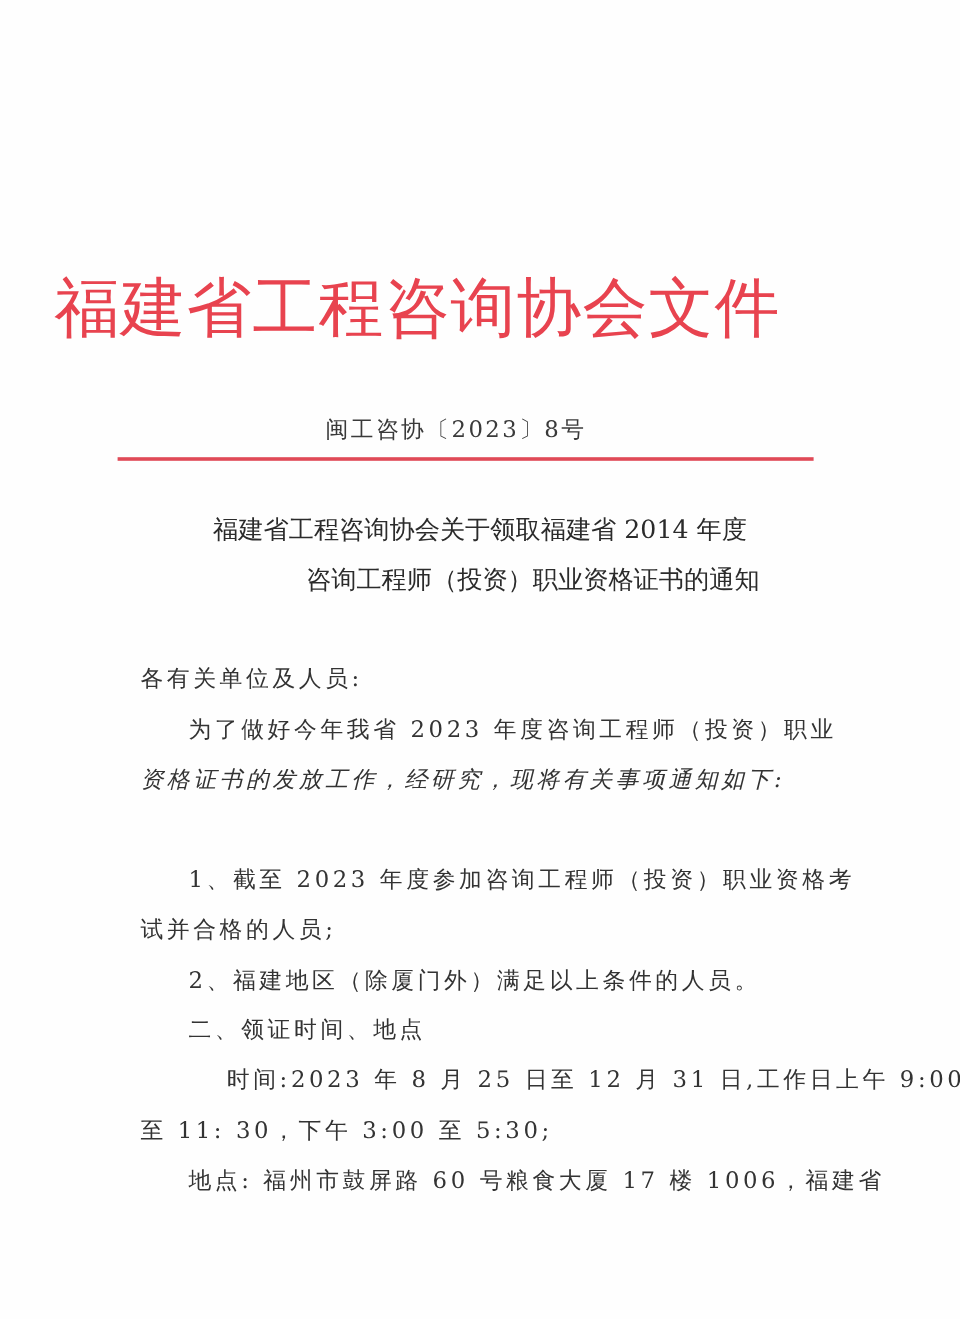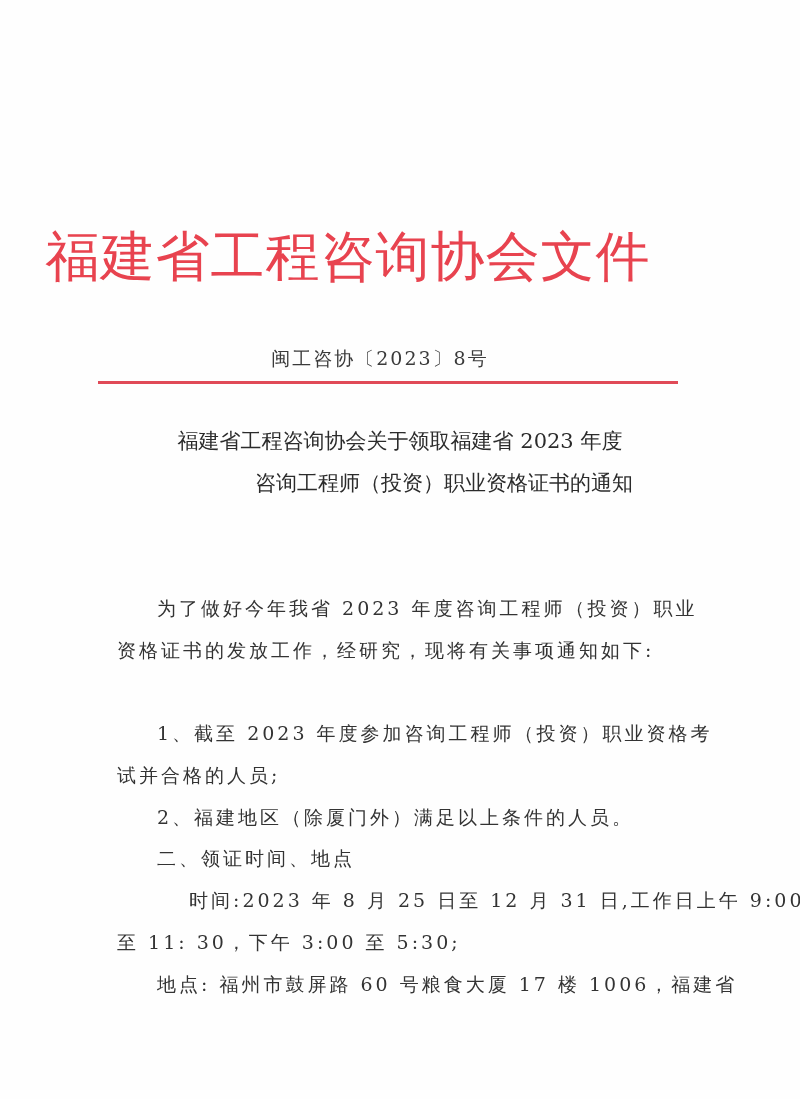--- a/index.html
+++ b/index.html
@@ -82,26 +82,27 @@
 <body>
 
 <div class="page">
 
   <div class="doc-header">福建省工程咨询协会文件</div>
 
   <div class="doc-number">闽工咨协〔2023〕8号</div>
 
   <div class="red-rule"></div>
 
-  <div class="notice-title l1">福建省工程咨询协会关于领取福建省 2023 年度</div>
+  <div class="notice-title l1">福建省工程咨询协会关于领取福建省 2014 年度</div>
   <div class="notice-title l2">咨询工程师（投资）职业资格证书的通知</div>
 
+  <div class="para" style="top:552px;">各有关单位及人员:</div>
 
   <div class="para indent" style="top:594px;">为了做好今年我省 2023 年度咨询工程师（投资）职业</div>
-  <div class="para" style="top:636px;">资格证书的发放工作，经研究，现将有关事项通知如下:</div>
+  <div class="para" style="top:636px;font-style:italic;">资格证书的发放工作，经研究，现将有关事项通知如下:</div>
 
 
   <div class="para indent" style="top:719px;">1、截至 2023 年度参加咨询工程师（投资）职业资格考</div>
   <div class="para" style="top:761px;">试并合格的人员;</div>
 
   <div class="para indent" style="top:803px;">2、福建地区（除厦门外）满足以上条件的人员。</div>
 
   <div class="para indent" style="top:844px;">二、领证时间、地点</div>
 
   <div class="para indent" style="top:886px;margin-left:32px;">时间:2023 年 8 月 25 日至 12 月 31 日,工作日上午 9:00</div>

